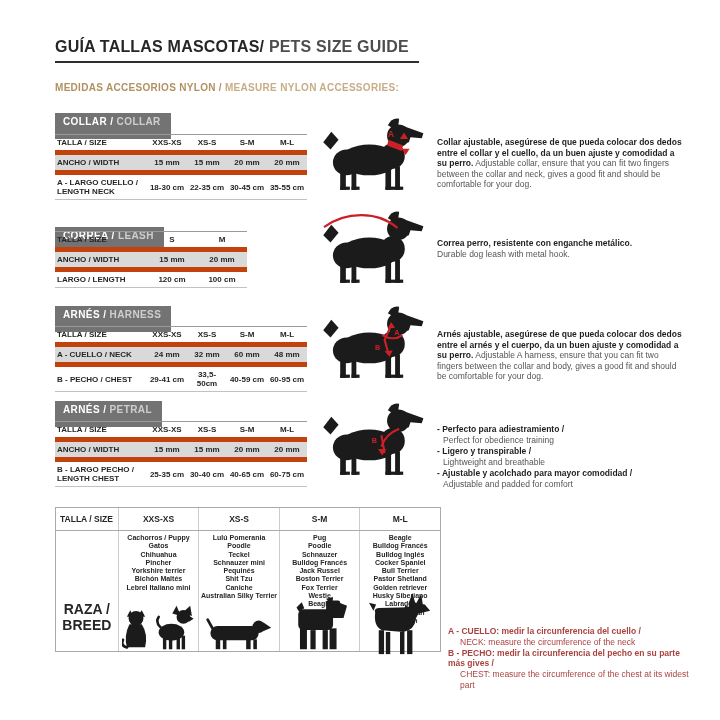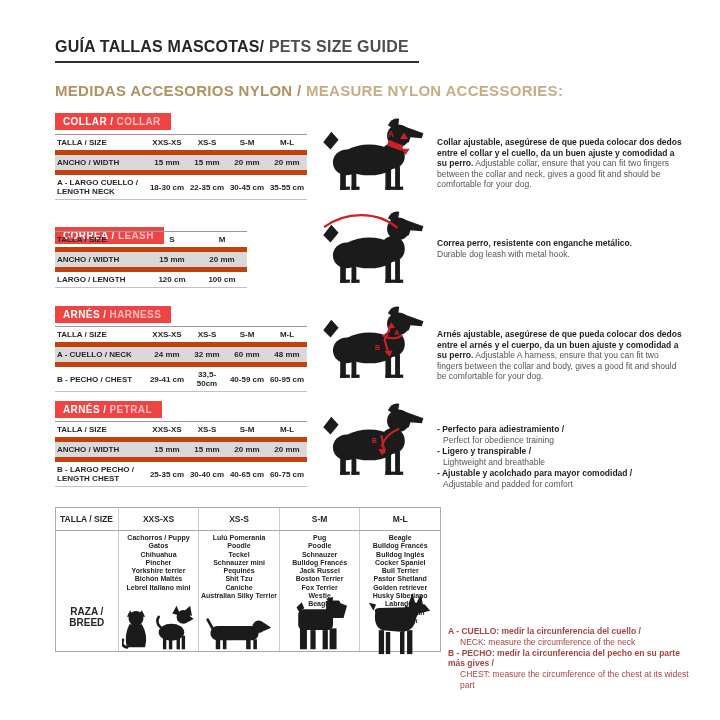--- a/index.html
+++ b/index.html
@@ -4,26 +4,26 @@
 <style>
   * { margin:0; padding:0; box-sizing:border-box; }
   html,body { width:720px; height:720px; background:#ffffff; }
   body { font-family:"Liberation Sans", sans-serif; color:#262626; position:relative; overflow:hidden; }
   .abs { position:absolute; }
 
   
   .title { left:55px; top:38px; font-size:16px; font-weight:bold; letter-spacing:.2px;
            border-bottom:2px solid #2e2e2e; padding:0 10px 5px 0; }
   .title .en { color:#4d4d4d; }
-  .subtitle { left:55px; top:82px; font-size:15px; font-weight:bold; color:#b29161; letter-spacing:.3px; }
+  .subtitle { left:55px; top:82px; font-size:10px; font-weight:bold; color:#b29161; letter-spacing:.3px; }
   .subtitle .en { color:#c7ad85; }
 
   
-  .badge { display:inline-block; background:#ef4444; color:#ffffff; font-size:10px; font-weight:bold;
-           padding:3px 10px 3px 8px; letter-spacing:.4px; }
+  .badge { display:inline-block; background:#737373; color:#ffffff; font-size:10px; font-weight:bold;
+           padding:3px 10px 12px 8px; letter-spacing:.4px; }
   .badge .en { color:rgba(255,255,255,.65); }
 
   
   table.spec { border-collapse:collapse; table-layout:fixed; font-size:8px; font-weight:bold; }
   table.spec td { padding:3px 2px; text-align:center; border-top:5px solid #c2410c; border-bottom:1px solid #c2c2c2; }
   table.spec td.lbl { text-align:left; padding-left:2px; }
   table.spec tr.head td { border-top:1px solid #9a9a9a; }
   table.spec tr.gray td { background:#d9d9d9; }
   .w252 { width:252px; } .w192 { width:192px; }
 
@@ -36,21 +36,21 @@
 
   
   .breedtbl { left:55px; top:507px; width:386px; border:1px solid #aaaaaa; }
   .breed-head { display:flex; border-bottom:1px solid #aaaaaa; font-size:8.5px; font-weight:bold; }
   .breed-head .c { padding:6px 2px; text-align:center; border-left:1px solid #cccccc; }
   .breed-head .c:first-child { border-left:none; text-align:left; padding-left:4px; }
   .breed-body { display:flex; height:120px; }
   .breed-body .c { position:relative; border-left:1px solid #cccccc; padding-top:3px; }
   .breed-body .c:first-child { border-left:none; display:flex; align-items:center; justify-content:center; }
   .c0 { width:62px; } .cx { width:81px; }
-  .raza { font-size:10px; font-weight:bold; text-align:center; margin-top:48px; }
+  .raza { font-size:14px; font-weight:bold; text-align:center; margin-top:48px; }
   .breed-list { font-size:7px; font-weight:bold; text-align:center; line-height:8.3px; }
   .sil { position:absolute; left:0; right:0; bottom:0; display:flex; justify-content:center; align-items:flex-end; gap:4px; }
 
   
   .notes { left:448px; top:626px; width:250px; font-size:8.5px; line-height:10.8px; color:#a94340; }
   .notes .es { font-weight:bold; }
   .notes .en { padding-left:12px; }
 
   svg { display:block; }
 </style>

